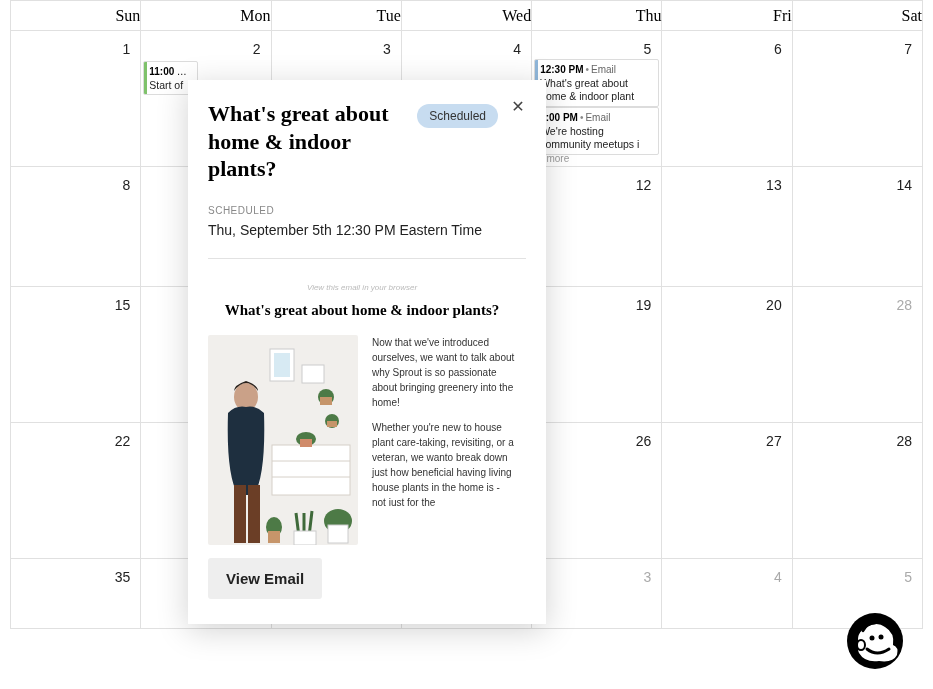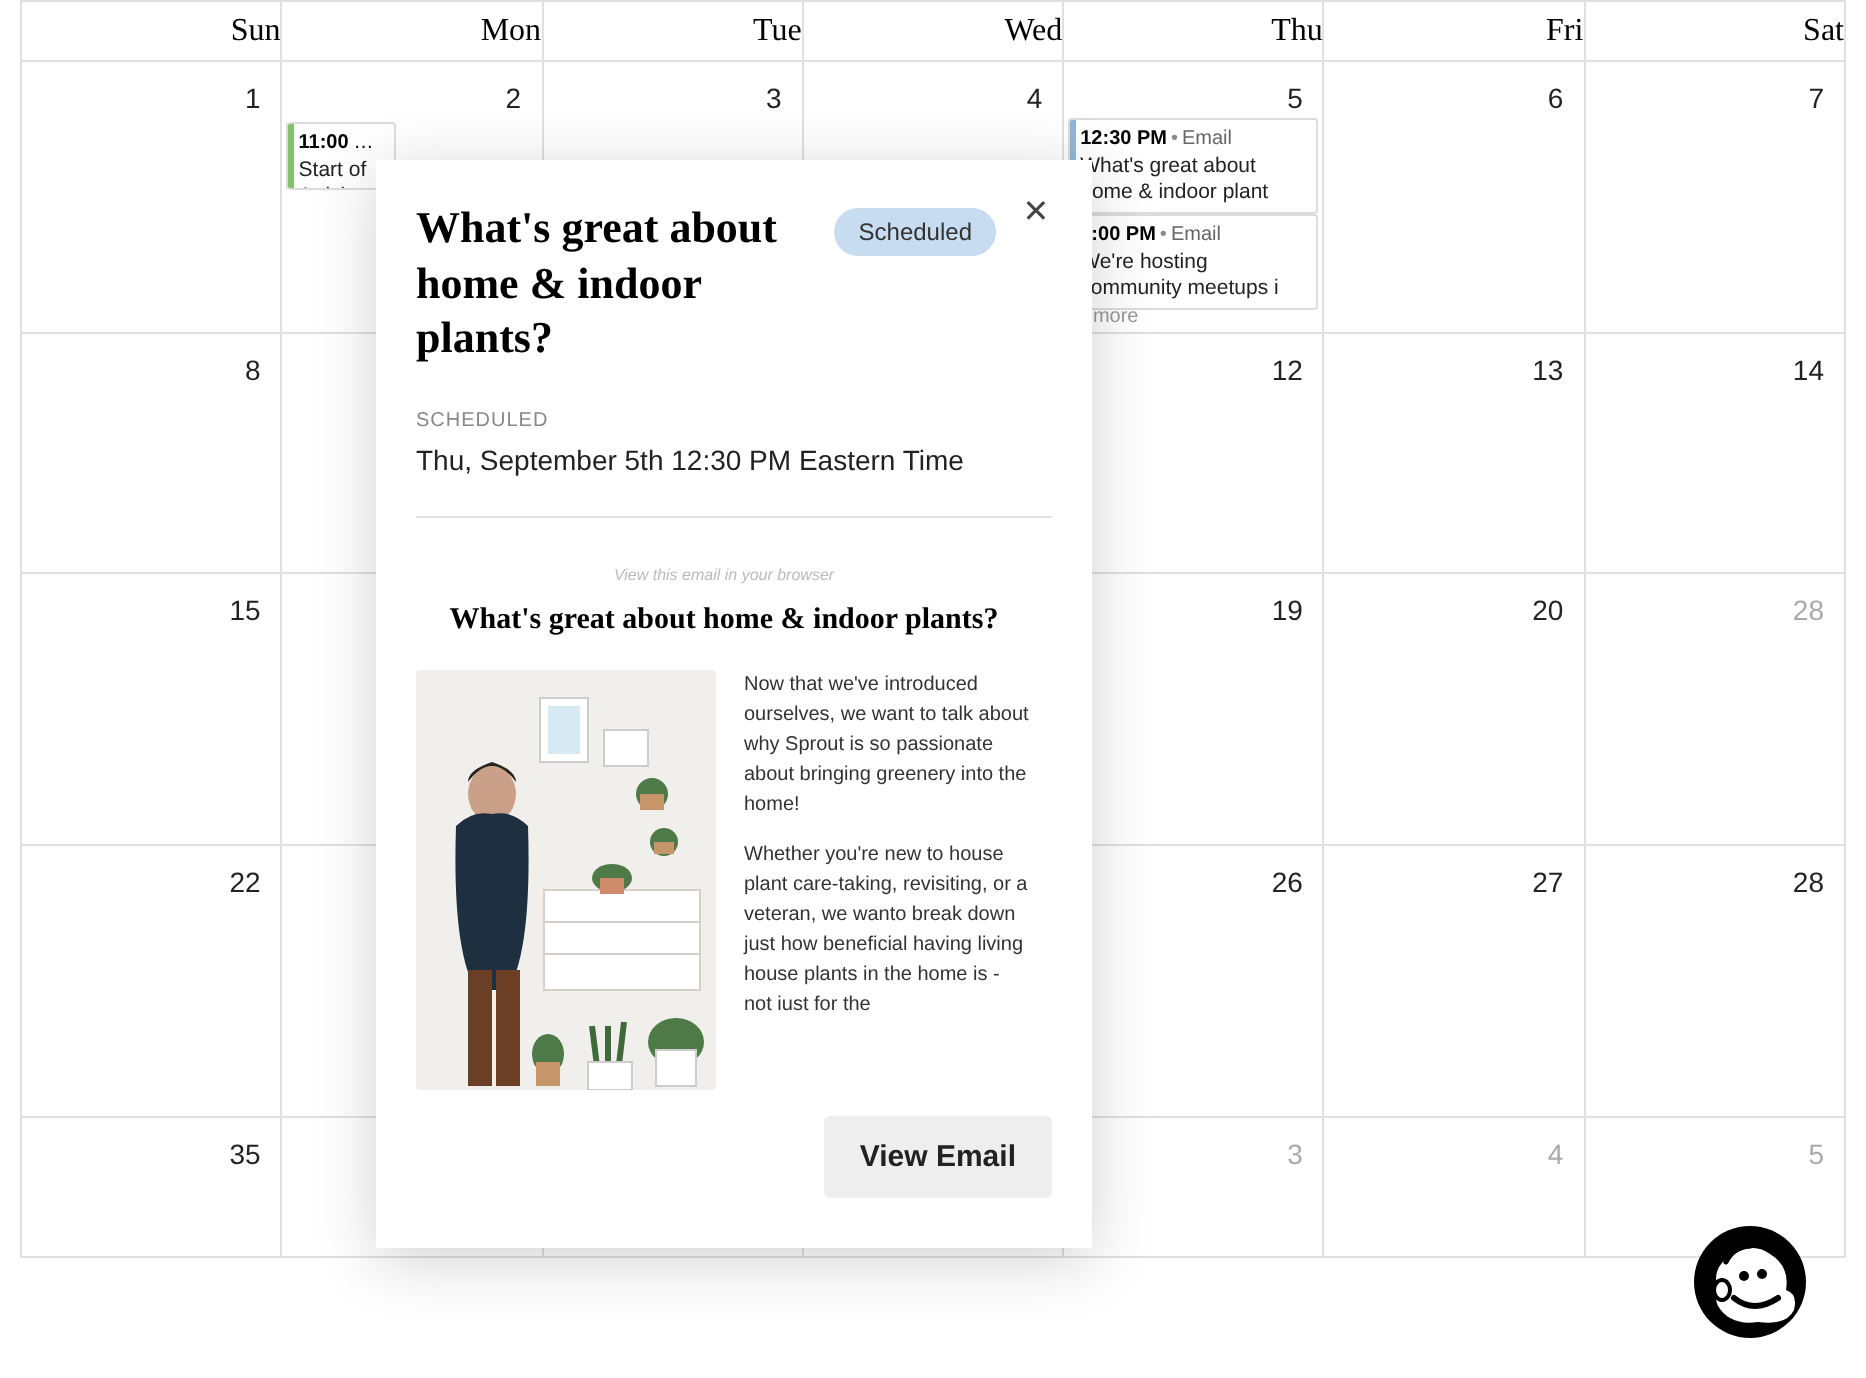--- a/index.html
+++ b/index.html
@@ -151,21 +151,21 @@
     overflow: hidden;
     border-radius: 2px;
     flex-shrink: 0;
   }
   .preview-text { font-size: 10px; line-height: 1.5; color: #333; }
   .preview-text p { margin-bottom: 10px; }
   .preview-text strong { font-weight: bold; font-size: 10px; display: block; margin-bottom: 6px; }
 
   .popover-footer {
     display: flex;
-    justify-content: flex-end;
+    justify-content: flex-start;
     gap: 10px;
     padding: 10px 0 25px;
     background: #fff;
   }
   .btn {
     border: none;
     border-radius: 3px;
     padding: 12px 18px;
     font-size: 15px;
     font-weight: 600;

